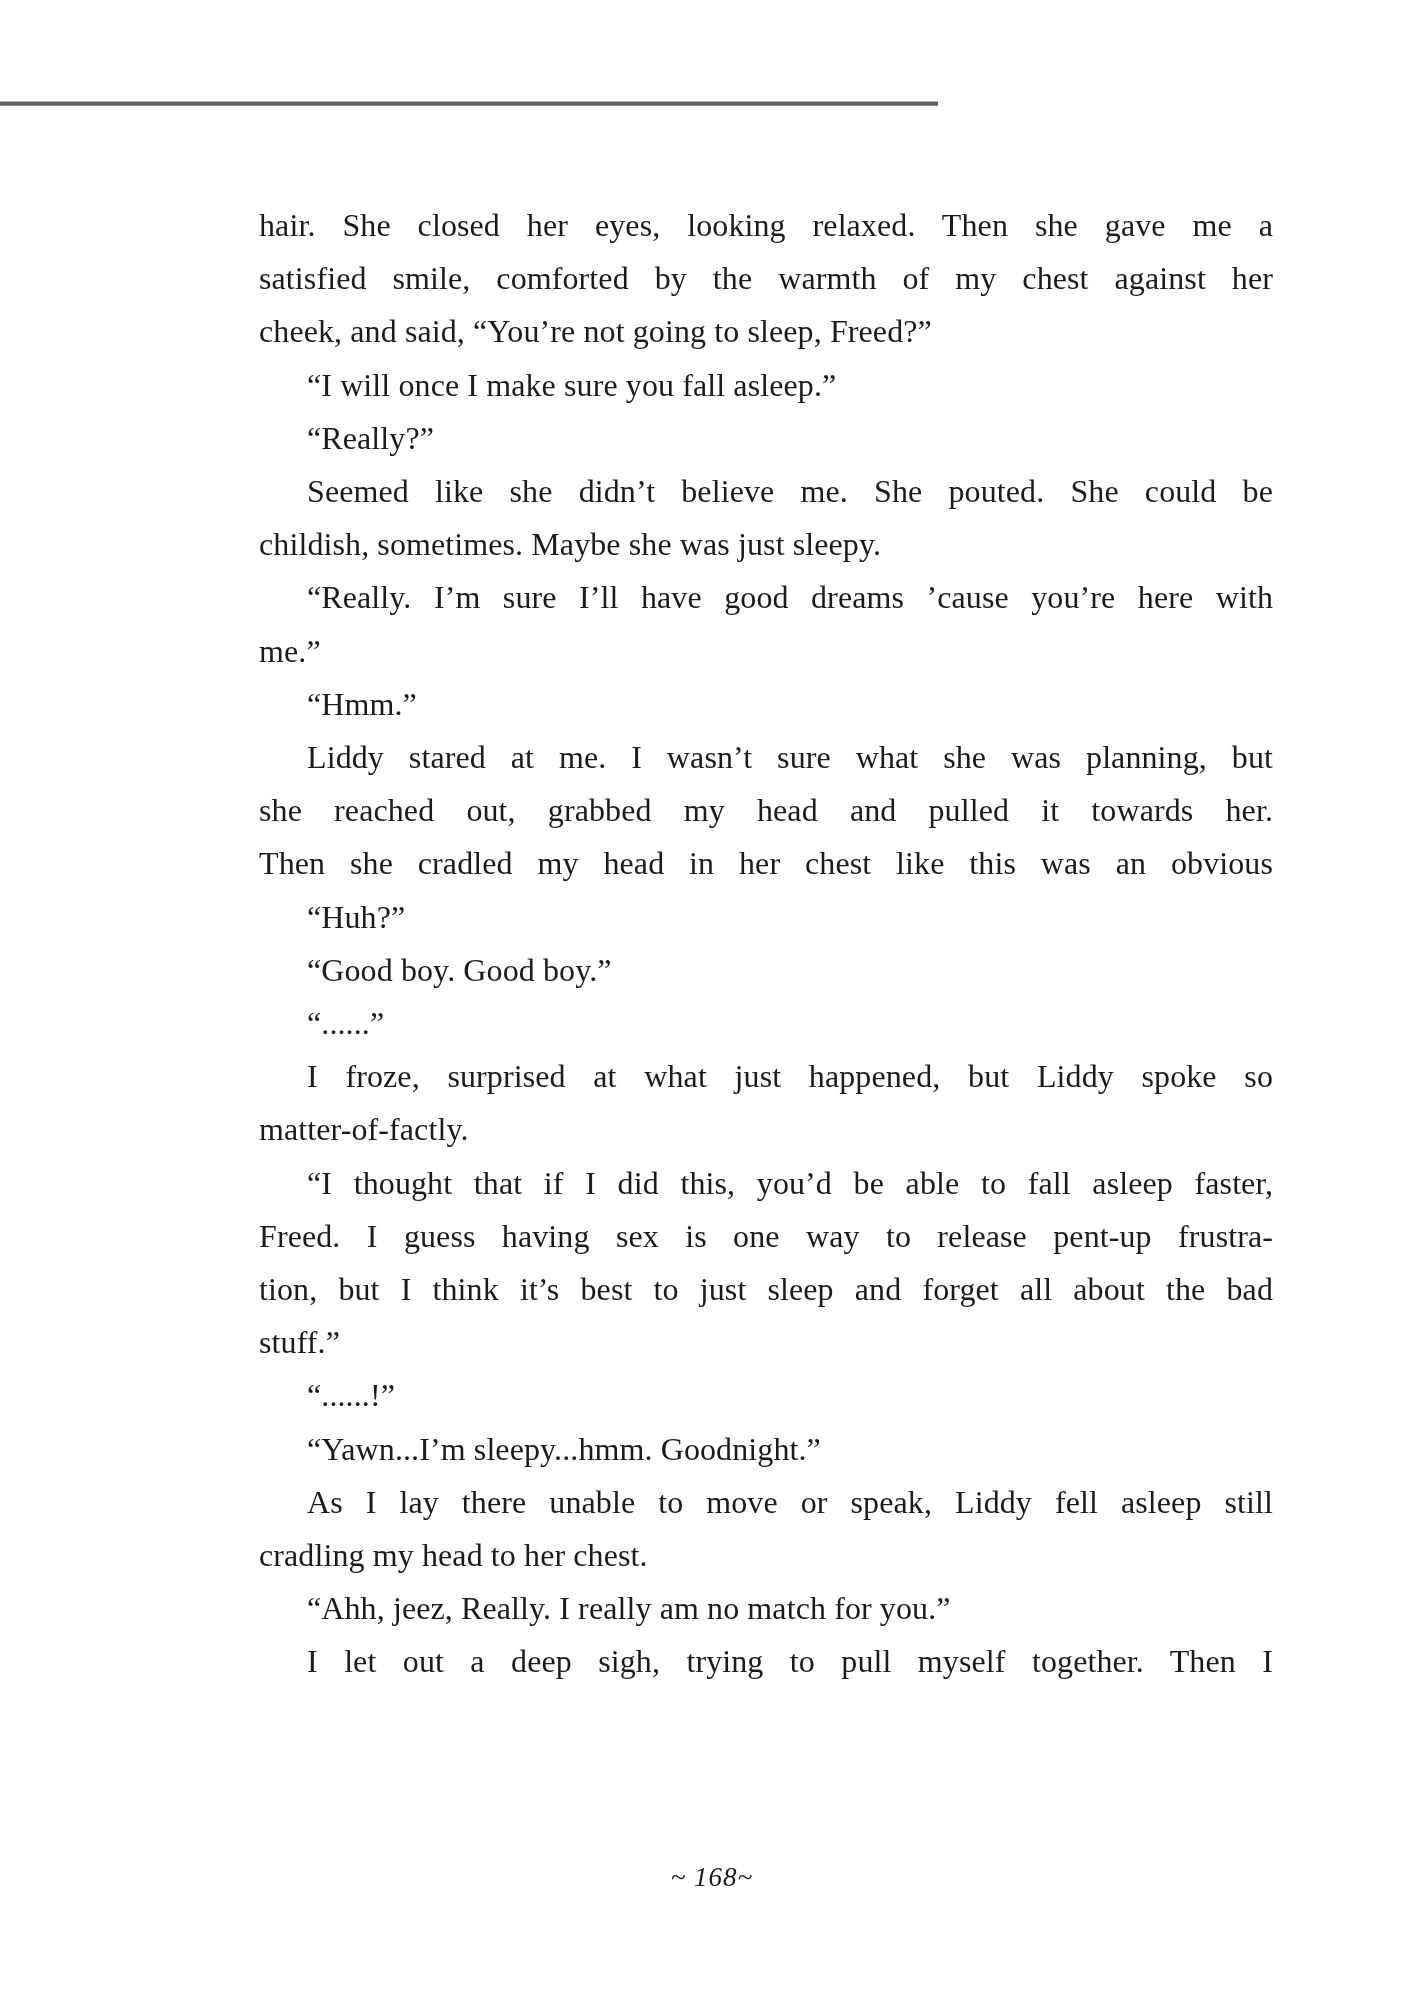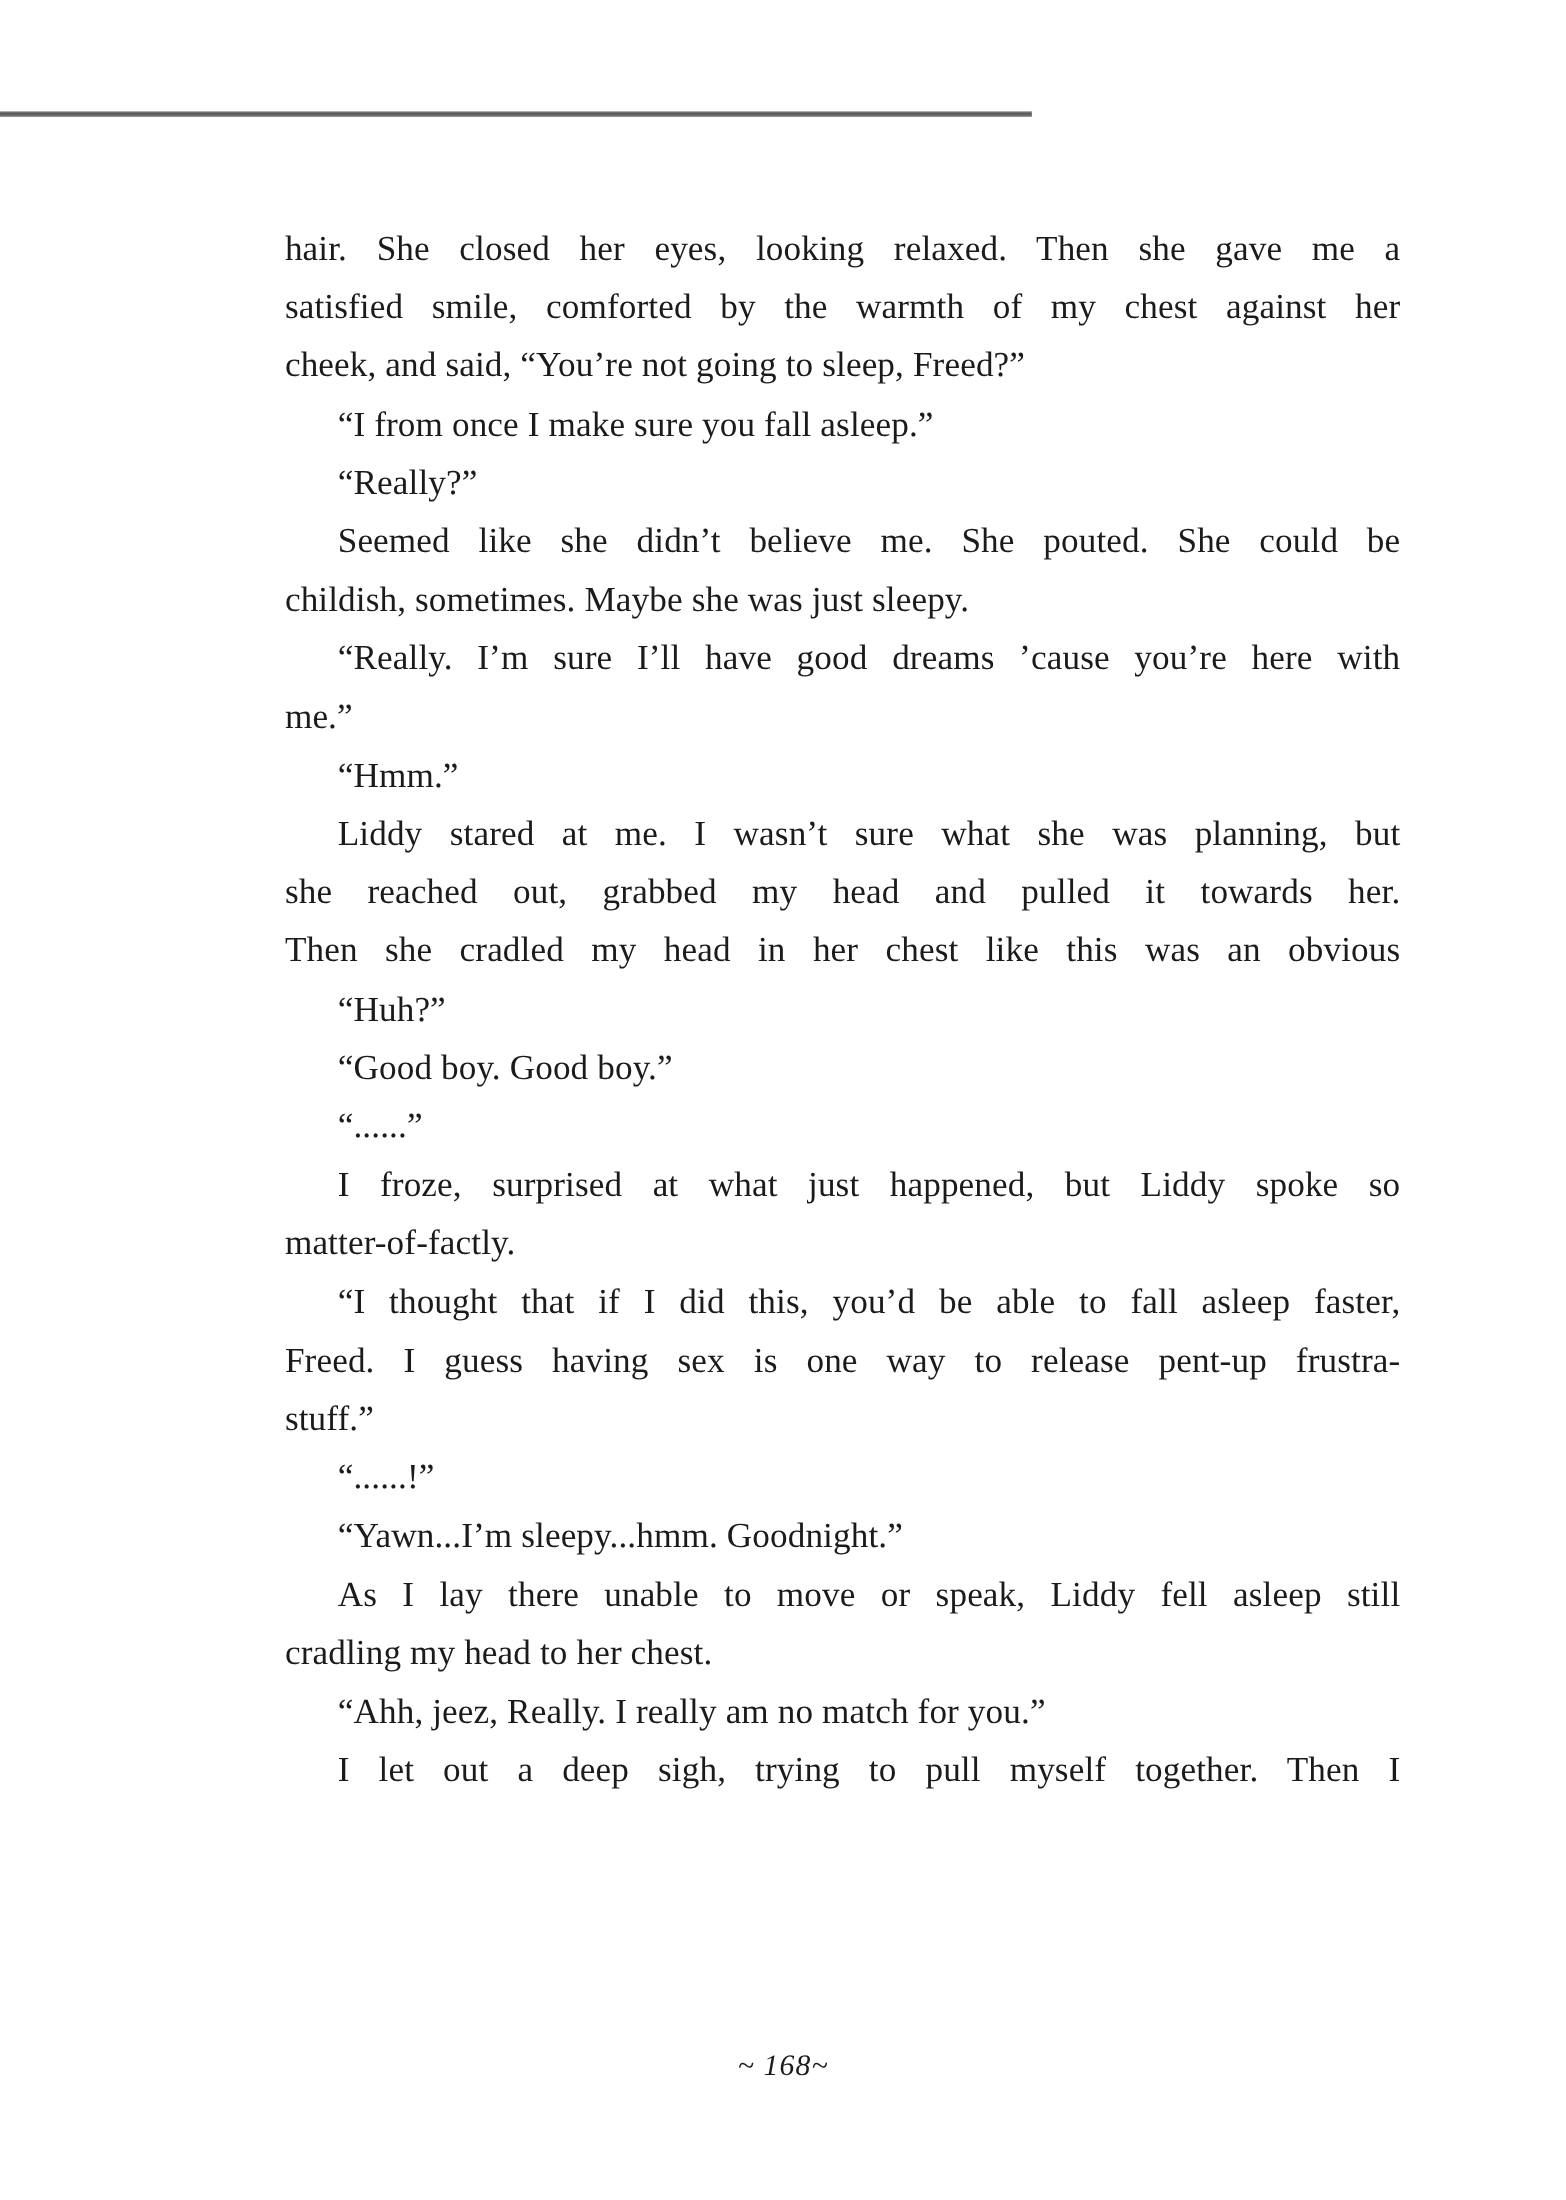--- a/index.html
+++ b/index.html
@@ -60,37 +60,38 @@
 </style>
 </head>
 <body>
 
 <div class="page">
   <div class="top-rule"></div>
   <main class="text-block" id="lines-container">
       <div class="line just">hair. She closed her eyes, looking relaxed. Then she gave me a</div>
       <div class="line just">satisfied smile, comforted by the warmth of my chest against her</div>
       <div class="line">cheek, and said, “You’re not going to sleep, Freed?”</div>
-      <div class="line indent">“I from once I make sure you fall asleep.”</div>
+      <div class="line indent">“I will once I make sure you fall asleep.”</div>
       <div class="line indent">“Really?”</div>
       <div class="line indent just">Seemed like she didn’t believe me. She pouted. She could be</div>
       <div class="line">childish, sometimes. Maybe she was just sleepy.</div>
       <div class="line indent just">“Really. I’m sure I’ll have good dreams ’cause you’re here with</div>
       <div class="line">me.”</div>
       <div class="line indent">“Hmm.”</div>
       <div class="line indent just">Liddy stared at me. I wasn’t sure what she was planning, but</div>
       <div class="line just">she reached out, grabbed my head and pulled it towards her.</div>
       <div class="line just">Then she cradled my head in her chest like this was an obvious</div>
       <div class="line indent">“Huh?”</div>
       <div class="line indent">“Good boy. Good boy.”</div>
       <div class="line indent">“......”</div>
       <div class="line indent just">I froze, surprised at what just happened, but Liddy spoke so</div>
       <div class="line">matter-of-factly.</div>
       <div class="line indent just">“I thought that if I did this, you’d be able to fall asleep faster,</div>
       <div class="line just">Freed. I guess having sex is one way to release pent-up frustra-</div>
+      <div class="line just">tion, but I think it’s best to just sleep and forget all about the bad</div>
       <div class="line">stuff.”</div>
       <div class="line indent">“......!”</div>
       <div class="line indent">“Yawn...I’m sleepy...hmm. Goodnight.”</div>
       <div class="line indent just">As I lay there unable to move or speak, Liddy fell asleep still</div>
       <div class="line">cradling my head to her chest.</div>
       <div class="line indent">“Ahh, jeez, Really. I really am no match for you.”</div>
       <div class="line indent just">I let out a deep sigh, trying to pull myself together. Then I</div>
     </main>
   <footer class="page-number">~ 168~</footer>
 </div>

